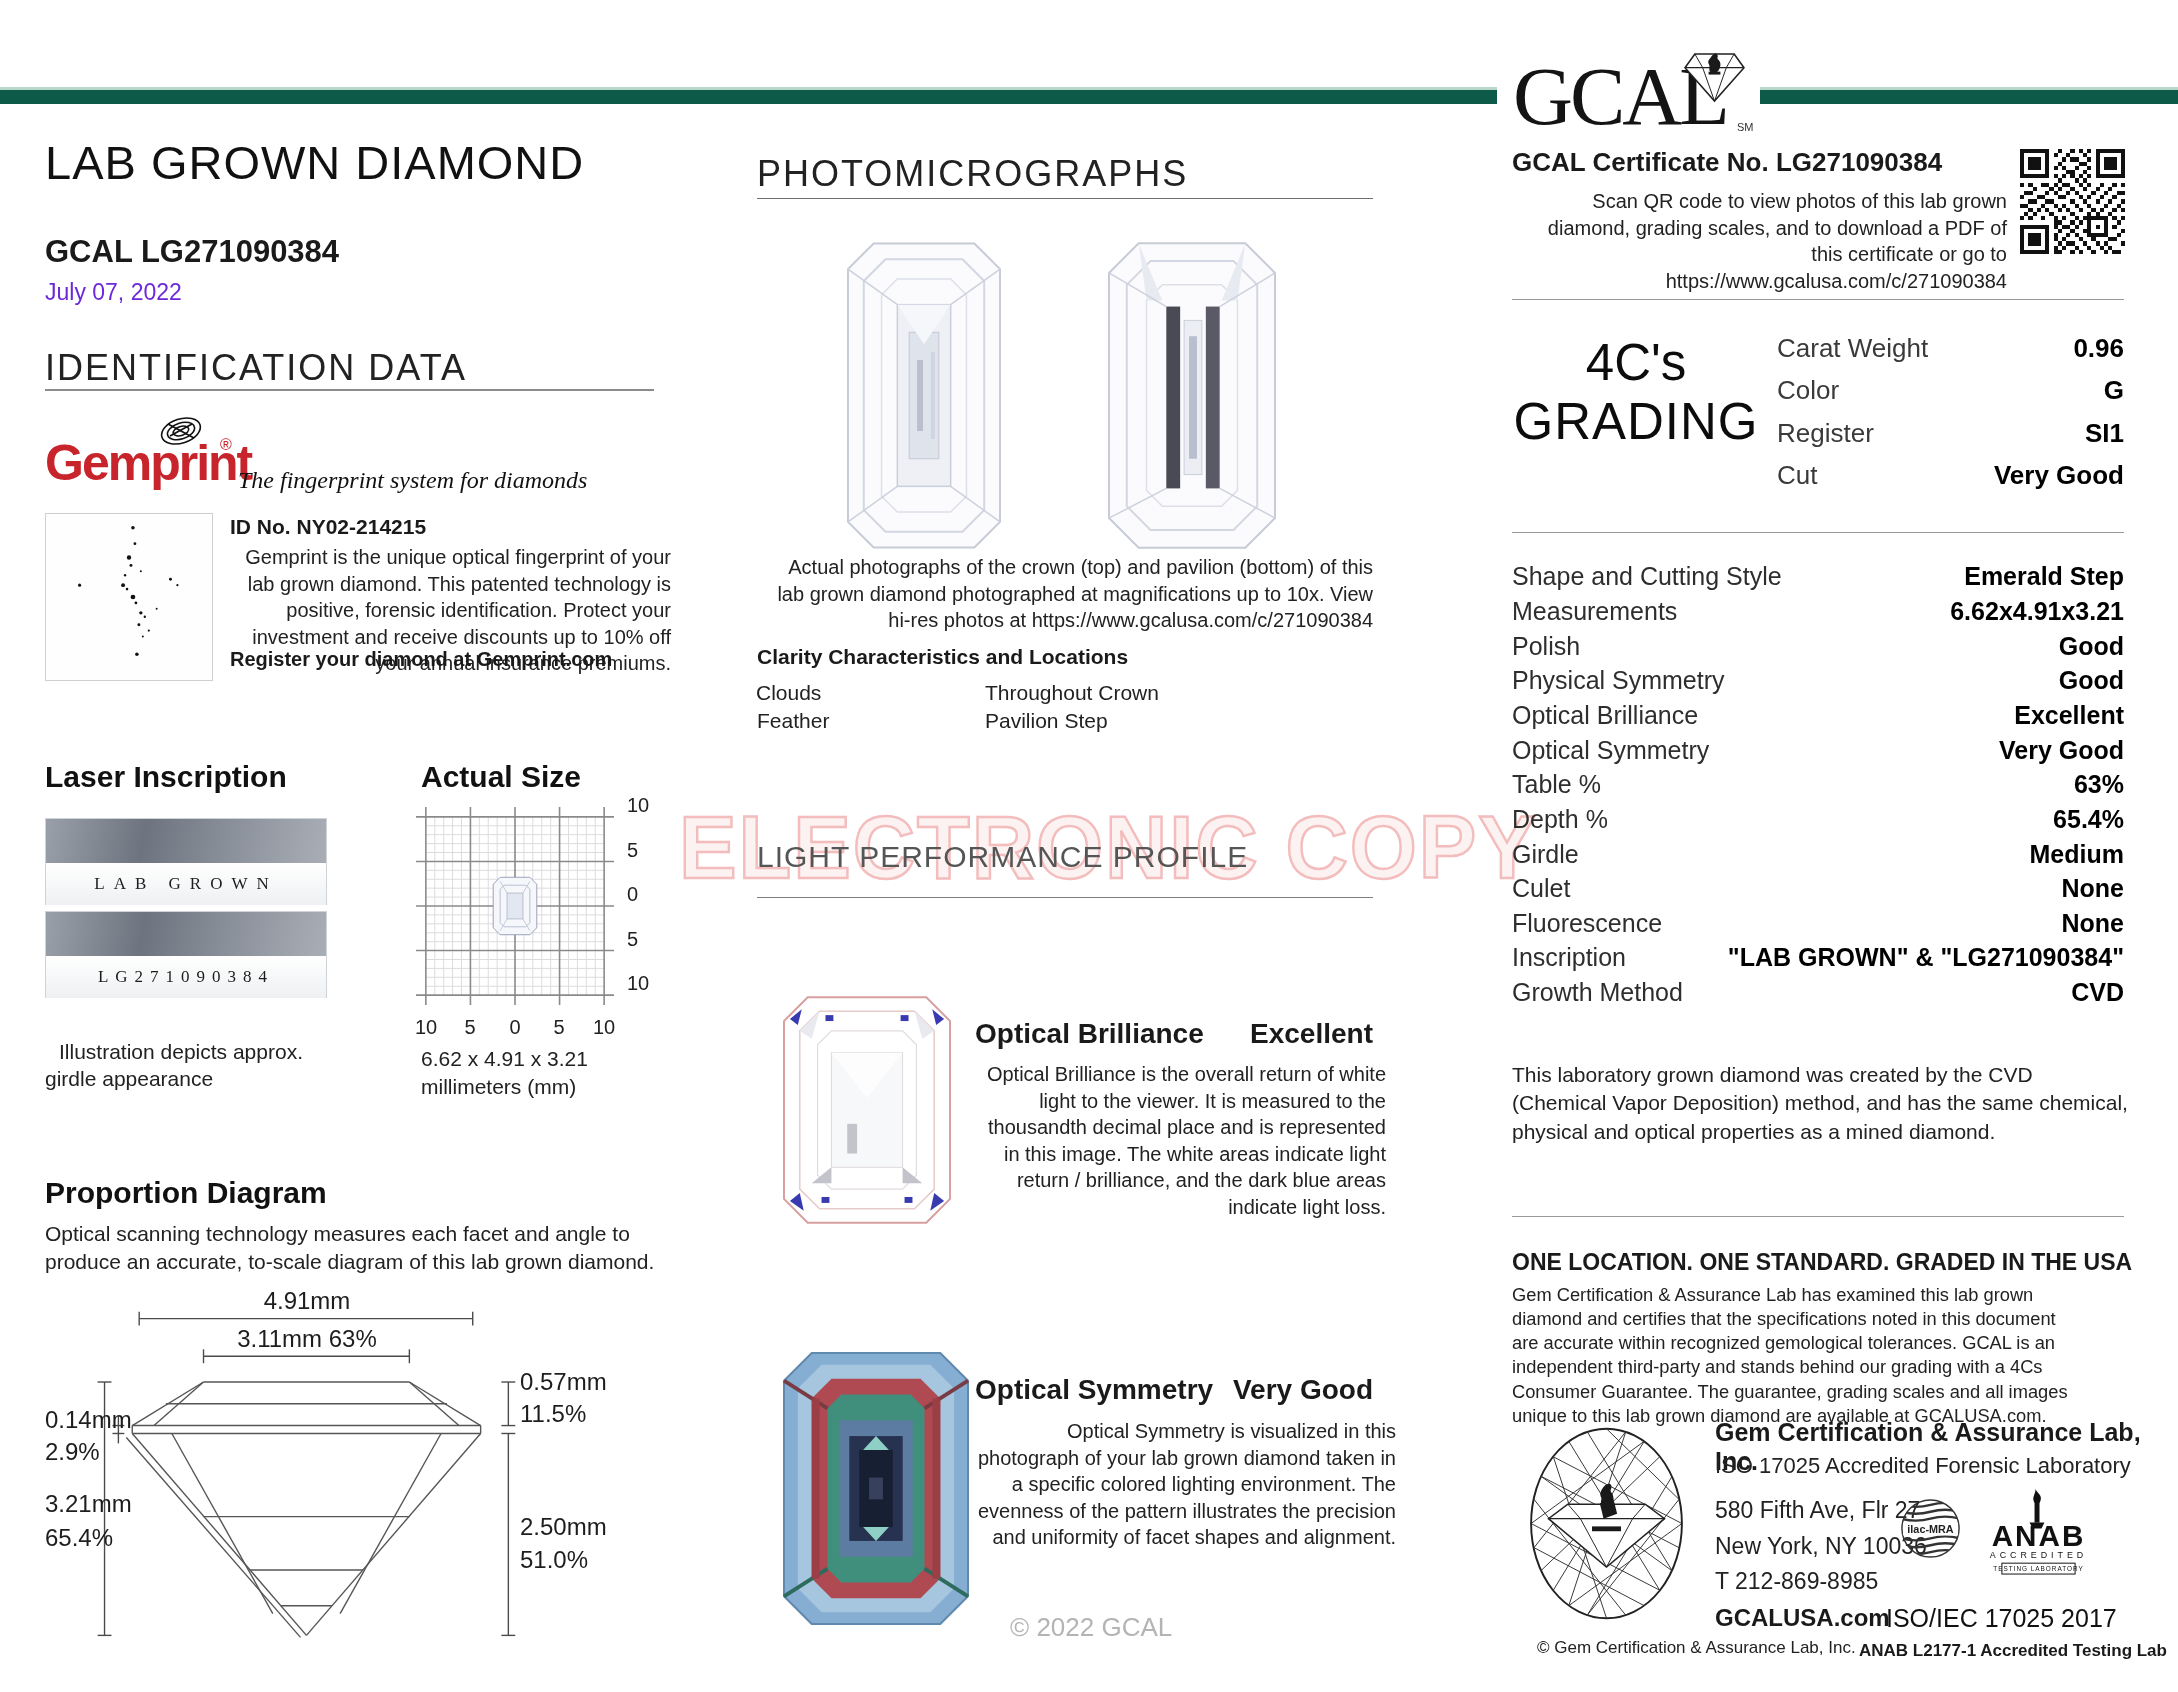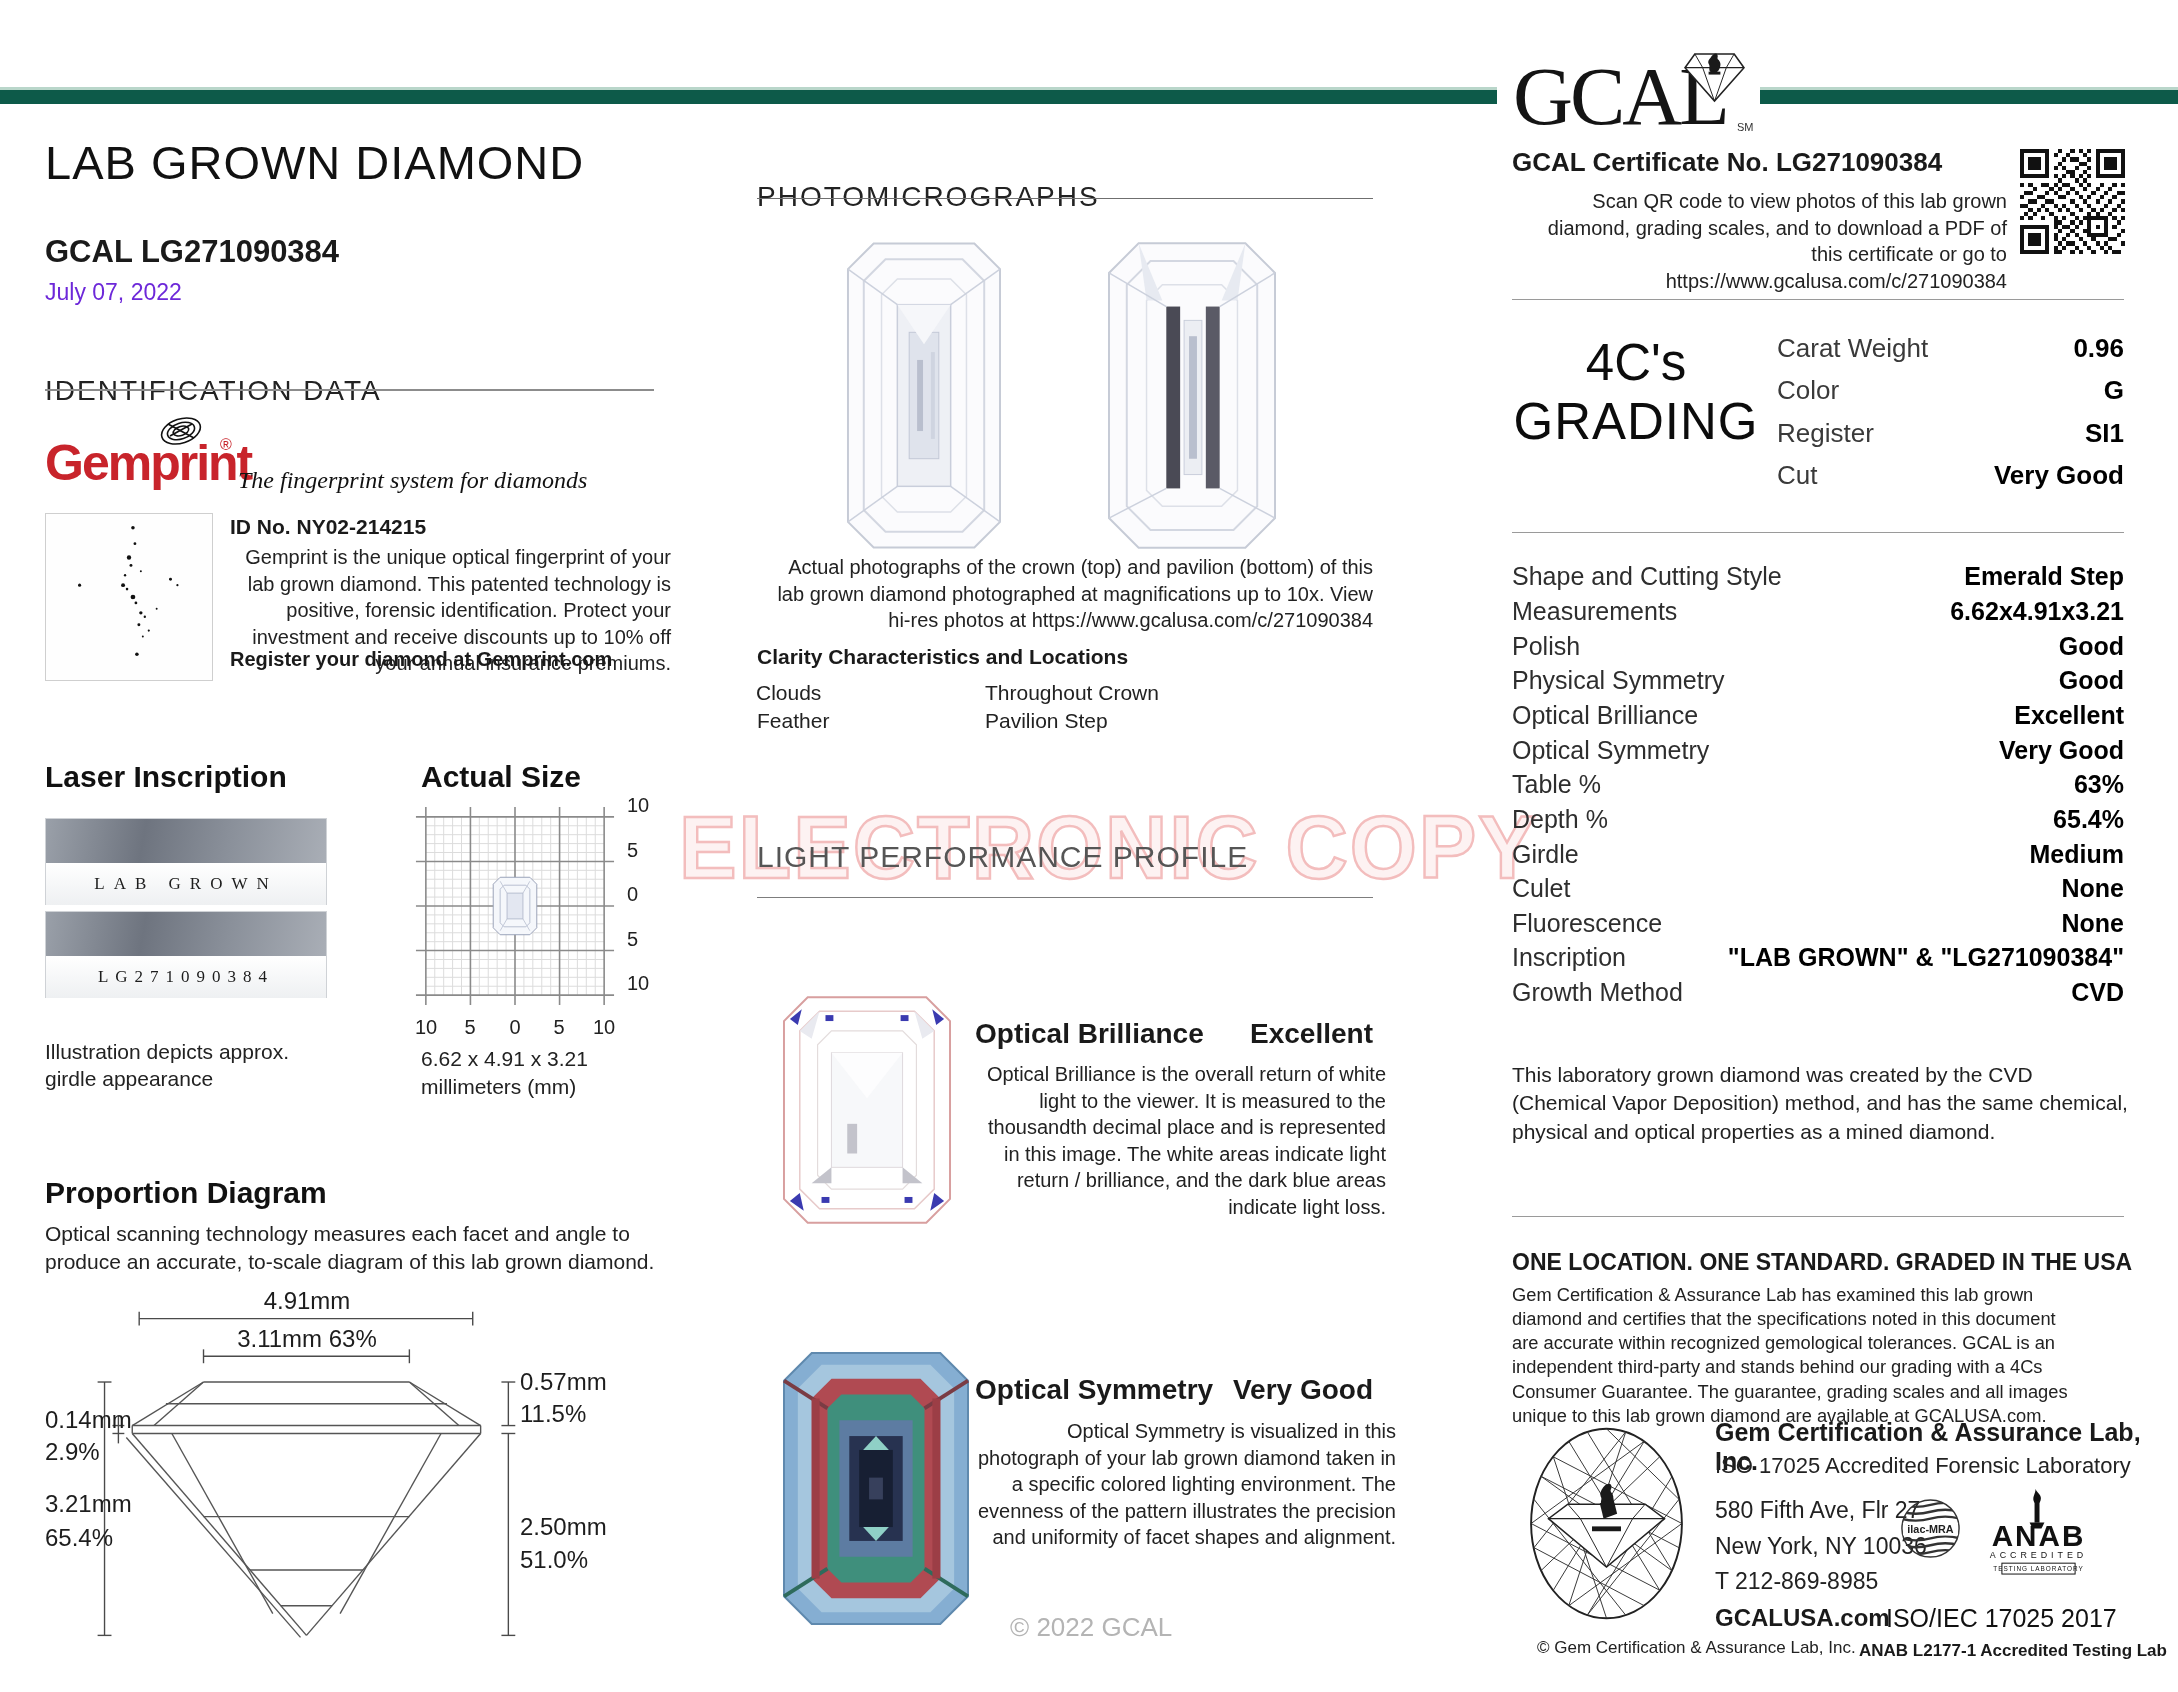--- a/index.html
+++ b/index.html
@@ -15,21 +15,21 @@
   .greenbar{position:absolute;top:87px;height:17px;
             background:linear-gradient(to bottom,#b9d6ca 0 3px,#0d5a49 3px);}
   .gcal-logo-text{position:absolute;left:1513px;top:48px;font-family:"Liberation Serif",serif;
             font-size:83px;letter-spacing:-3px;color:#141414;}
 
   
   .doc-title{position:absolute;left:45px;top:135px;font-size:47px;letter-spacing:1px;color:#111;}
   .sec-rule{position:absolute;height:2px;background:#8c8c8c;}
   .thin-rule{position:absolute;height:1px;background:#9a9a9a;}
 
-  .h-caps{font-size:28px;letter-spacing:2px;color:#222;margin-top:28px;}
+  .h-caps{font-size:36px;letter-spacing:2px;color:#222;}
   .h-caps-gray{font-size:30px;letter-spacing:1px;color:#555;}
   .h-sub{font-size:30px;font-weight:bold;color:#111;}
 
   .body20{font-size:20px;line-height:1.33;color:#222;text-align:right;}
   .body21{font-size:21px;line-height:1.35;color:#222;}
 
   
   .strip{width:282px;height:87px;margin-bottom:6px;border:1px solid #cfd2d6;box-sizing:border-box;}
   .strip-gray{height:44px;background:linear-gradient(100deg,#9aa0a9 0%,#6e747f 35%,#8a909a 65%,#a9aeb6 100%);}
   .strip-white{height:42px;background:linear-gradient(#ffffff,#eef0f2);display:flex;align-items:center;justify-content:center;
@@ -126,21 +126,21 @@
   <div class="abs" style="left:45px;top:818px;">
     <div class="strip">
       <div class="strip-gray"></div>
       <div class="strip-white">LAB GROWN</div>
     </div>
     <div class="strip">
       <div class="strip-gray"></div>
       <div class="strip-white" style="letter-spacing:7px;">LG271090384</div>
     </div>
   </div>
-  <div class="abs body21" style="left:45px;top:1038px;">Illustration depicts approx.</div>
+  <div class="abs body21" style="left:59px;top:1038px;">Illustration depicts approx.</div>
   <div class="abs body21" style="left:45px;top:1065px;">girdle appearance</div>
 
   <svg class="abs" style="left:411px;top:802px;" width="208" height="208" viewBox="0 0 210 210">
     <g stroke="#dcdcdc" stroke-width="1">
       <path d="M24,15V195 M33,15V195 M42,15V195 M51,15V195 M69,15V195 M78,15V195 M87,15V195 M96,15V195 M114,15V195 M123,15V195 M132,15V195 M141,15V195 M159,15V195 M168,15V195 M177,15V195 M186,15V195"></path>
       <path d="M15,24H195 M15,33H195 M15,42H195 M15,51H195 M15,69H195 M15,78H195 M15,87H195 M15,96H195 M15,114H195 M15,123H195 M15,132H195 M15,141H195 M15,159H195 M15,168H195 M15,177H195 M15,186H195"></path>
     </g>
     <g stroke="#8a8a8a" stroke-width="1.6">
       <path d="M15,5V205 M60,5V205 M105,5V205 M150,5V205 M195,5V205"></path>
       <path d="M5,15H205 M5,60H205 M5,105H205 M5,150H205 M5,195H205"></path>

